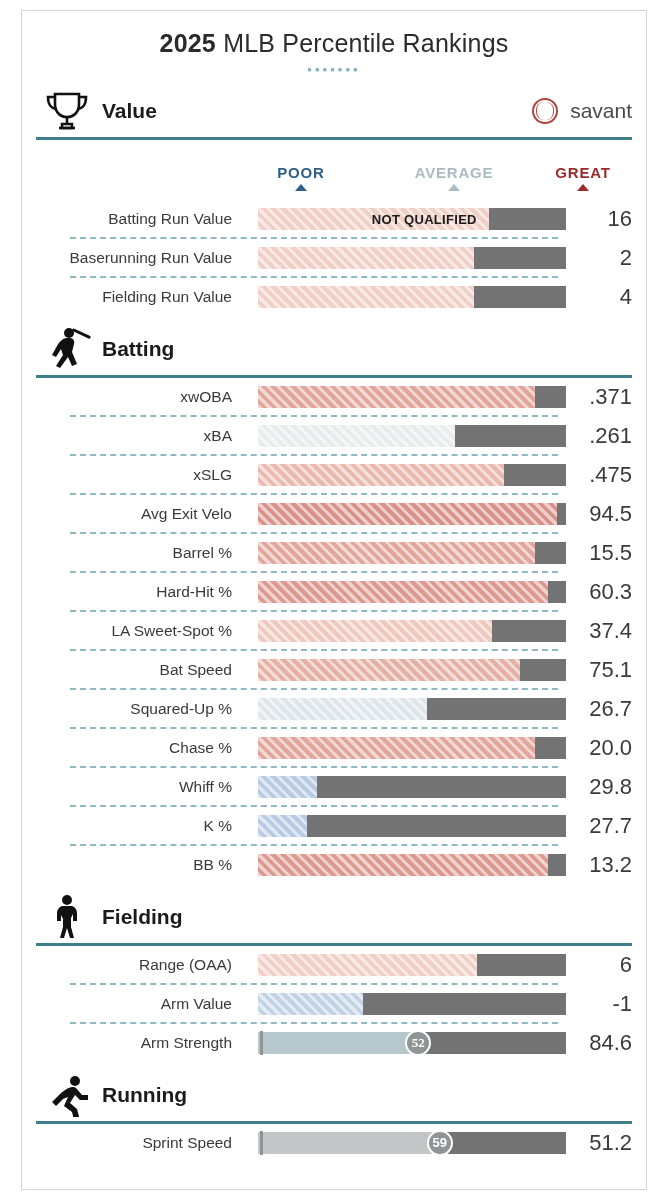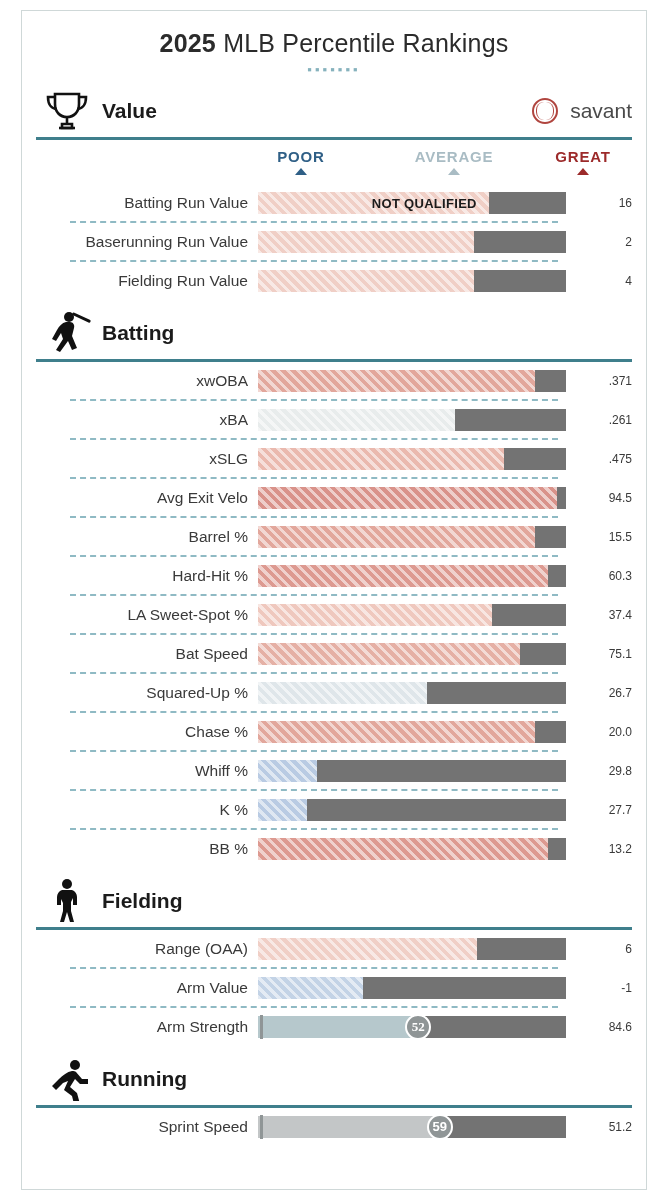--- a/index.html
+++ b/index.html
@@ -65,21 +65,21 @@
   }
   .savant .ball:before,.savant .ball:after{
     content:"";position:absolute;top:2px;bottom:2px;width:7px;
     border:1px solid #b0453f;border-top:none;border-bottom:none;
   }
   .savant .ball:before{left:2px;border-right:none;border-radius:8px 0 0 8px;}
   .savant .ball:after{right:2px;border-left:none;border-radius:0 8px 8px 0;}
 
   
   .legend{
-    position:relative;height:40px;margin-top:4px;
+    position:relative;height:40px;margin-top:20px;
   }
   .legend .lab{
     position:absolute;top:4px;
     font-size:15px;letter-spacing:.8px;font-weight:bold;
     transform:translateX(-50%);
   }
   .legend .arrow{
     position:absolute;top:24px;width:0;height:0;
     border-left:6px solid transparent;border-right:6px solid transparent;
     transform:translateX(-50%);
@@ -89,33 +89,33 @@
   .lab.great{color:#9c2a2a;}
   .arrow.poor{border-bottom:7px solid #2f5f86;}
   .arrow.avg{border-bottom:7px solid #a9bcc4;}
   .arrow.great{border-bottom:7px solid #9c2a2a;}
 
   
   .row{
     display:flex;align-items:center;height:37px;position:relative;
   }
   .row .name{
-    width:222px;text-align:right;padding-right:10px;
+    width:222px;text-align:right;padding-right:26px;
     font-size:15.5px;color:#3a3a3a;box-sizing:border-box;
     white-space:nowrap;
   }
   .track{
     position:relative;flex:1;height:22px;
     background:#737373;
   }
   .bar{
     position:absolute;left:0;top:0;bottom:0;
   }
   .row .val{
-    width:66px;text-align:right;font-size:12px;color:#3a3a3a;
+    width:66px;text-align:right;font-size:22px;color:#3a3a3a;
     padding-left:12px;box-sizing:border-box;
   }
   .divider{
     height:0;border-top:2px dashed #8fbac4;
     margin-left:34px;margin-right:74px;
   }
   .notqual{
     position:absolute;top:50%;transform:translate(-50%,-50%);
     font-size:13px;font-weight:bold;color:#1b1b1b;letter-spacing:.3px;
     white-space:nowrap;

